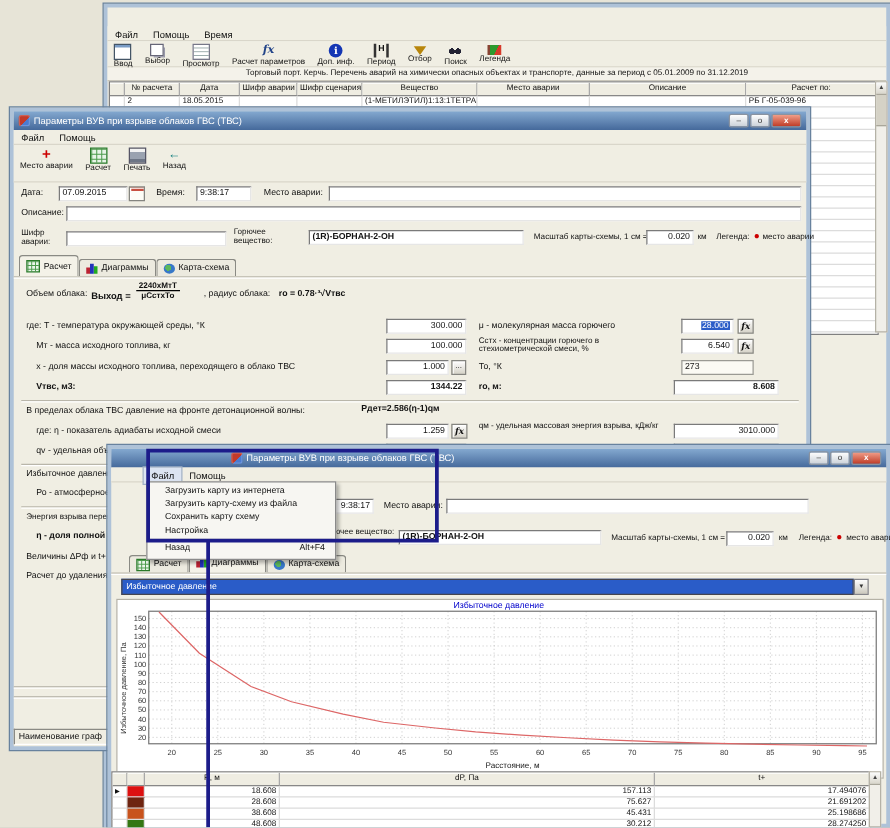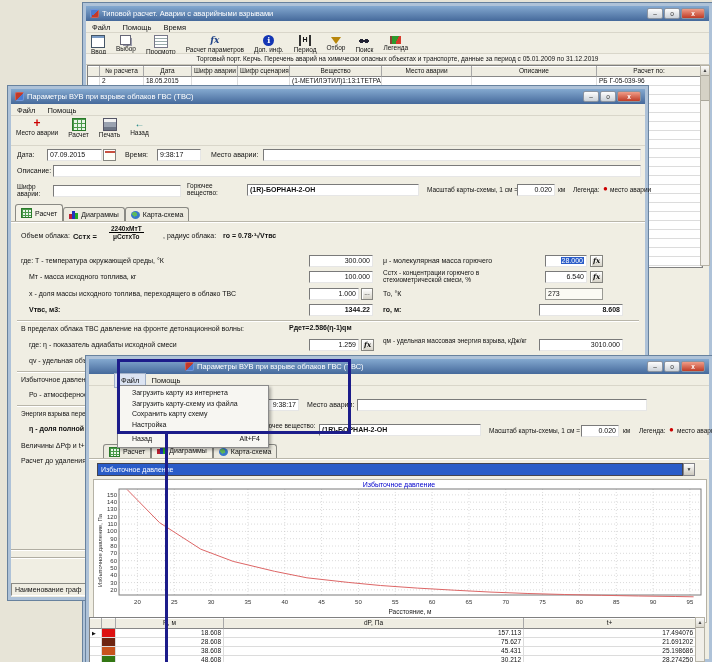--- a/index.html
+++ b/index.html
@@ -101,29 +101,20 @@
   .dot{color:var(--dot,#cc0000);font-size:8px;}
   .capt{position:absolute;left:0;right:0;text-align:center;font-size:6.5px;line-height:10px;
         background:#f4f2ea;border-bottom:1px solid #c9c6ba;}
 </style>
 </head>
 <body>
 
 <div class="page">
 
   <div class="win" id="win1" style="left:83px;top:3px;width:629px;height:659px;z-index:1">
-    <div class="tbar">
-      <span class="appico"></span>
-      <span class="ttxt">Типовой расчет. Аварии с аварийными взрывами</span>
-      <span class="wbtns">
-        <span class="wbtn">–</span>
-        <span class="wbtn">o</span>
-        <span class="wbtn close">x</span>
-      </span>
-    </div>
     <div class="mbar" id="win1-menu" style="top:15px;height:11px;line-height:11px"><span class="mitem">Файл</span><span class="mitem">Помощь</span><span class="mitem">Время</span></div>
     <div class="tbrow" id="win1-toolbar" style="top:27px;height:20px">
         <div class="tbtn">
           <span class="ticon ic-input-icon"></span>
           <span class="tlabel">Ввод</span>
         </div>
         <div class="tbtn">
           <span class="ticon ic-select-icon"></span>
           <span class="tlabel">Выбор</span>
         </div>
@@ -480,21 +471,21 @@
           <span>Диаграммы</span>
         </div>
         <div class="tab">
           <span class="tabico ic-tab-map"></span>
           <span>Карта-схема</span>
         </div>
       </div>
     <div class="hrx" style="top:132px;left:0;right:0"></div>
 
     <span class="lb" style="left:10px;top:143px">Объем облака:</span>
-    <span class="lb bd" style="left:62px;top:143px;font-size:7.5px">Сстх =</span>
+    <span class="lb bd" style="left:62px;top:143px;font-size:7.5px">Выход =</span>
     <span class="frac" style="left:98px;top:136px">
       <span class="fnum">2240хМтТ</span>
       <span>μСстхТо</span>
     </span>
     <span class="lb" style="left:152px;top:143px">, радиус облака:</span>
     <span class="lb bd" style="left:212px;top:143px">rо = 0.78·³√Vтвс</span>
 
     <span class="lb" style="left:10px;top:168px">где: Т - температура окружающей среды, °К</span>
     <span class="in" style="left:298px;top:166px;width:64px">300.000</span>
     <span class="lb" style="left:372px;top:168px">μ - молекулярная масса горючего</span>

